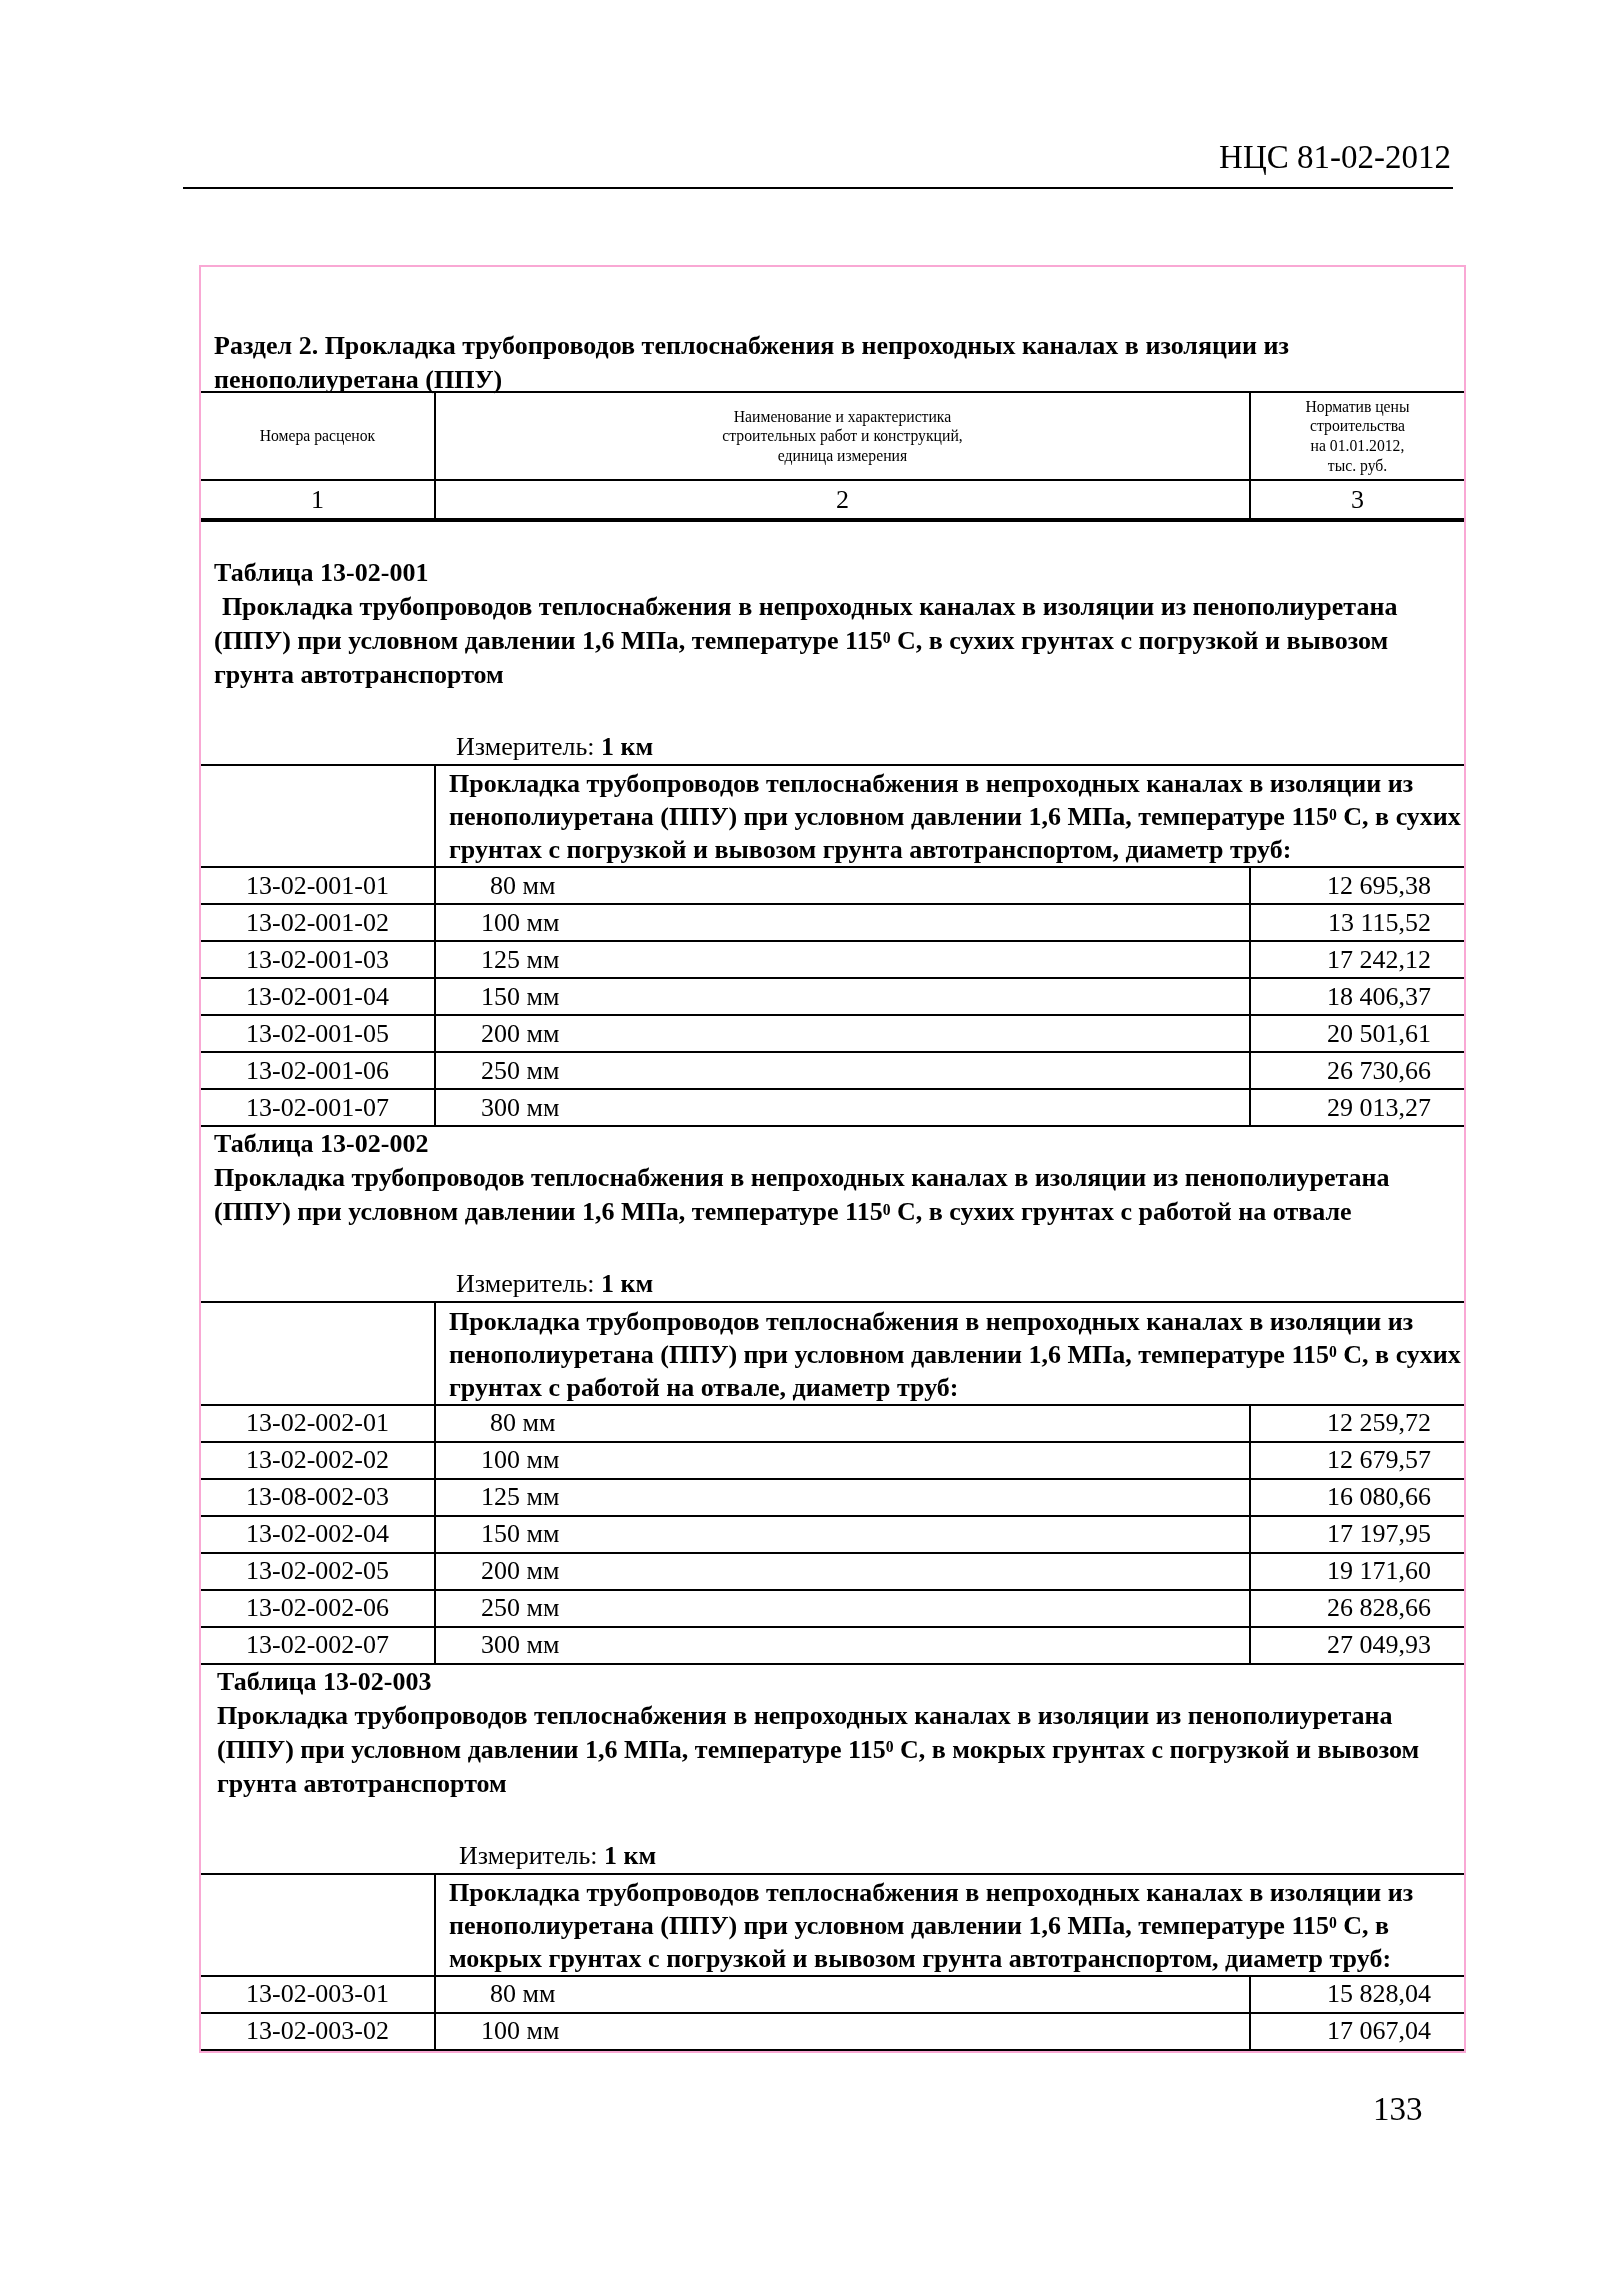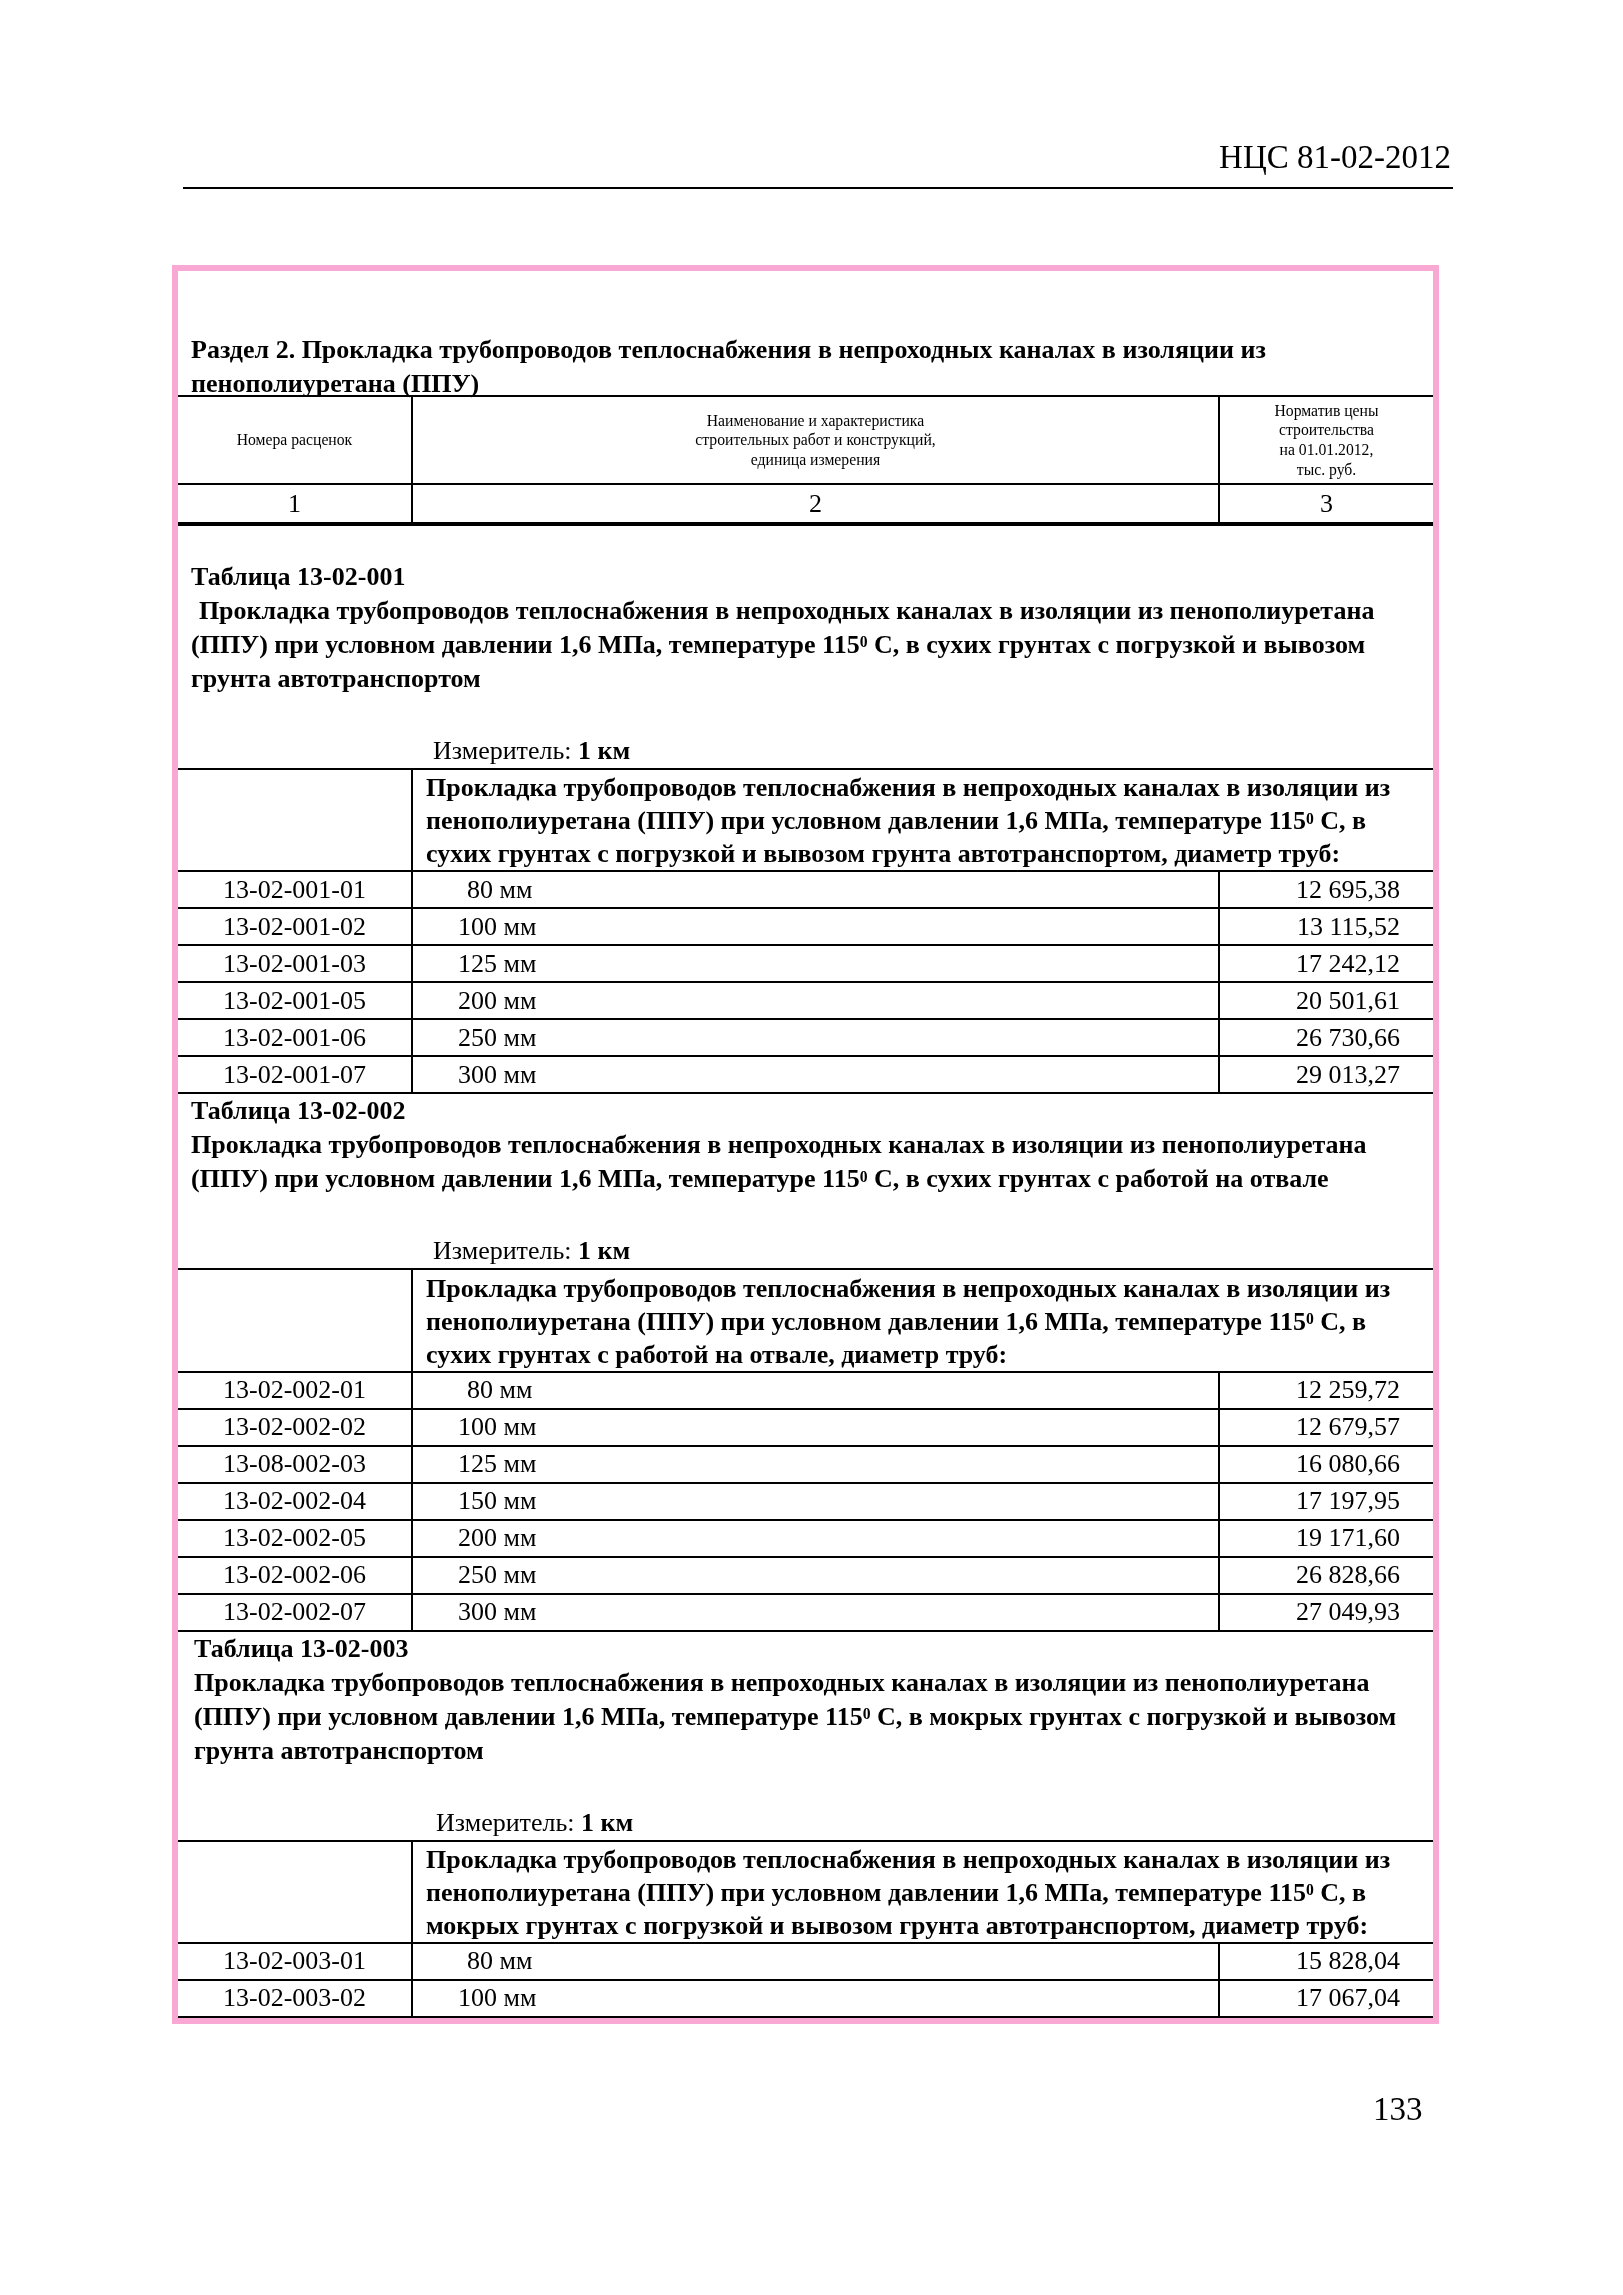--- a/index.html
+++ b/index.html
@@ -1,21 +1,21 @@
 <!DOCTYPE html>
 <html style="font-size:10.5px"><head>
 <meta charset="utf-8">
 <style>
   html, body { margin:0; padding:0; background:#ffffff; }
   body { width:1624px; height:2295px; position:relative; overflow:hidden;
          font-family:"Liberation Serif", "DejaVu Serif", serif; color:#000; }
   .hdr-code { position:absolute; right:173px; top:139px; font-size:33px; letter-spacing:0px; }
   .hdr-rule { position:absolute; left:183px; top:187px; width:1270px; height:2px; background:#000; }
 
-  .frame { position:absolute; left:172px; top:265px; width:1267px; border:6px solid #f9a8d4; box-sizing:border-box; }
+  .frame { position:absolute; left:199px; top:265px; width:1267px; border:2px solid #f9a8d4; box-sizing:border-box; }
 
   .sec-title { font-weight:bold; font-size:26px; line-height:34px; padding:62px 13px 0 13px; height:62px; }
   table.grid { width:100%; border-collapse:collapse; table-layout:fixed; }
   table.grid td { border:2px solid #000; padding:0; vertical-align:middle; }
   table.grid tr td:first-child { border-left:none; }
   table.grid tr td:last-child { border-right:none; }
   col.c1 { width:234px; }
   col.c3 { width:214px; }
 
   .colhead td { height:86px; font-size:15.7px; line-height:19.6px; text-align:center; }
@@ -101,20 +101,25 @@
           <td class="code">13-02-001-02</td>
           <td class="diam" style="padding-left:45px">100 мм</td>
           <td class="val">13 115,52</td>
         </tr>
     <tr class="data-row">
           <td class="code">13-02-001-03</td>
           <td class="diam" style="padding-left:45px">125 мм</td>
           <td class="val">17 242,12</td>
         </tr>
     <tr class="data-row">
+          <td class="code">13-02-001-04</td>
+          <td class="diam" style="padding-left:45px">150 мм</td>
+          <td class="val">18 406,37</td>
+        </tr>
+    <tr class="data-row">
           <td class="code">13-02-001-05</td>
           <td class="diam" style="padding-left:45px">200 мм</td>
           <td class="val">20 501,61</td>
         </tr>
     <tr class="data-row">
           <td class="code">13-02-001-06</td>
           <td class="diam" style="padding-left:45px">250 мм</td>
           <td class="val">26 730,66</td>
         </tr>
     <tr class="data-row">

